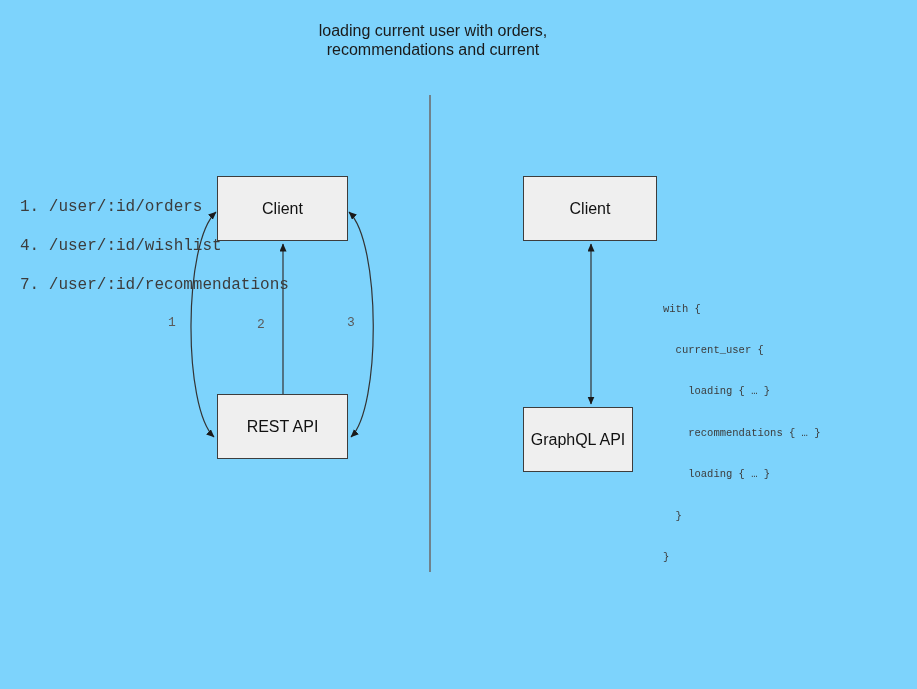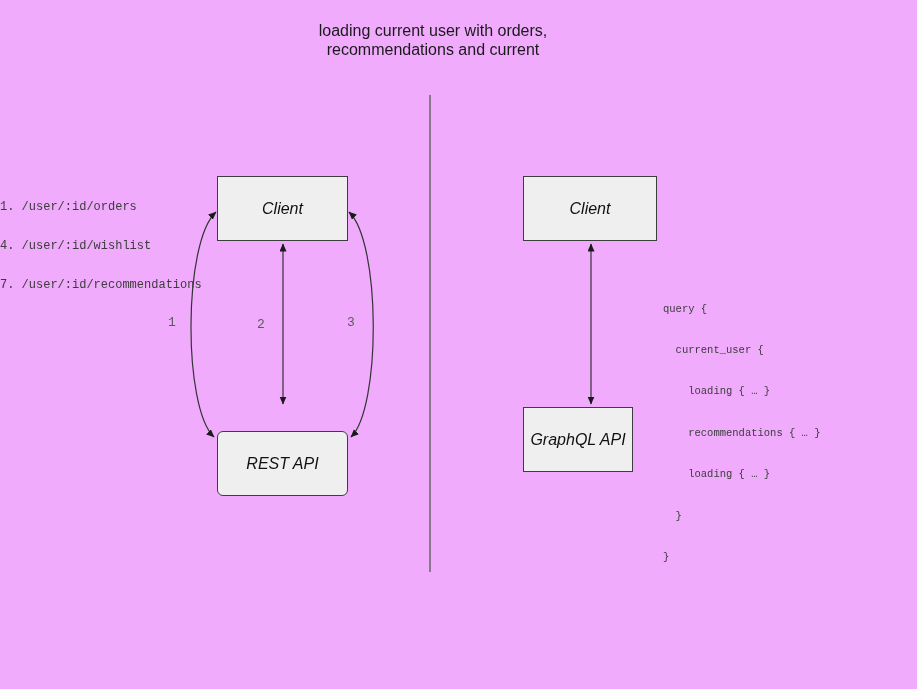--- a/index.html
+++ b/index.html
@@ -1,20 +1,20 @@
 <!DOCTYPE html>
 <html><head>
 <meta charset="utf-8">
 <style>
   html, body { margin: 0; padding: 0; background: #ffffff; }
   #page {
     position: relative;
     width: 917px;
     height: 689px;
-    background: #f0abfc;
+    background: #7dd3fc;
     font-family: "Liberation Sans", sans-serif;
     overflow: hidden;
   }
   .title {
     position: absolute;
     left: 233px;
     top: 21px;
     width: 400px;
     text-align: center;
     font-size: 16px;
@@ -26,36 +26,35 @@
     width: 131px;
     height: 65px;
     background: #efefef;
     border: 1.5px solid #3d3d3d;
     box-sizing: border-box;
     display: flex;
     align-items: center;
     justify-content: center;
     font-size: 16px;
     color: #111111;
-    font-style: italic;
   }
   #client-left  { left: 217px; top: 176px; }
-  #rest-api     { left: 217px; top: 431px; border-radius: 6px; }
+  #rest-api     { left: 217px; top: 394px; }
   #client-right { left: 523px; top: 176px; width: 134px; }
   #graphql-api  { left: 523px; top: 407px; width: 110px; }
   .mono {
     font-family: "Liberation Mono", monospace;
     color: #3c3c3c;
     white-space: pre;
   }
   .endpoint-list {
     position: absolute;
-    left: 0;
+    left: 20px;
     top: 175px;
-    font-size: 12px;
+    font-size: 16px;
     line-height: 13px;
   }
   .query-snippet {
     position: absolute;
     left: 663px;
     top: 275px;
     font-size: 10.5px;
     line-height: 13.8px;
   }
   .arrow-label {
@@ -119,21 +118,21 @@
   <div id="arrow-label-3" class="arrow-label">3</div>
 
   <div id="client-right" class="node-box">
     <span>Client</span>
   </div>
   <div id="graphql-api" class="node-box">
     <span>GraphQL API</span>
   </div>
 
   <div class="query-snippet mono">
-    <div>query {</div>
+    <div>with {</div>
     <div>  current_user {</div>
     <div>    loading { … }</div>
     <div>    recommendations { … }</div>
     <div>    loading { … }</div>
     <div>  }</div>
     <div>}</div>
   </div>
 
 </div>
 

